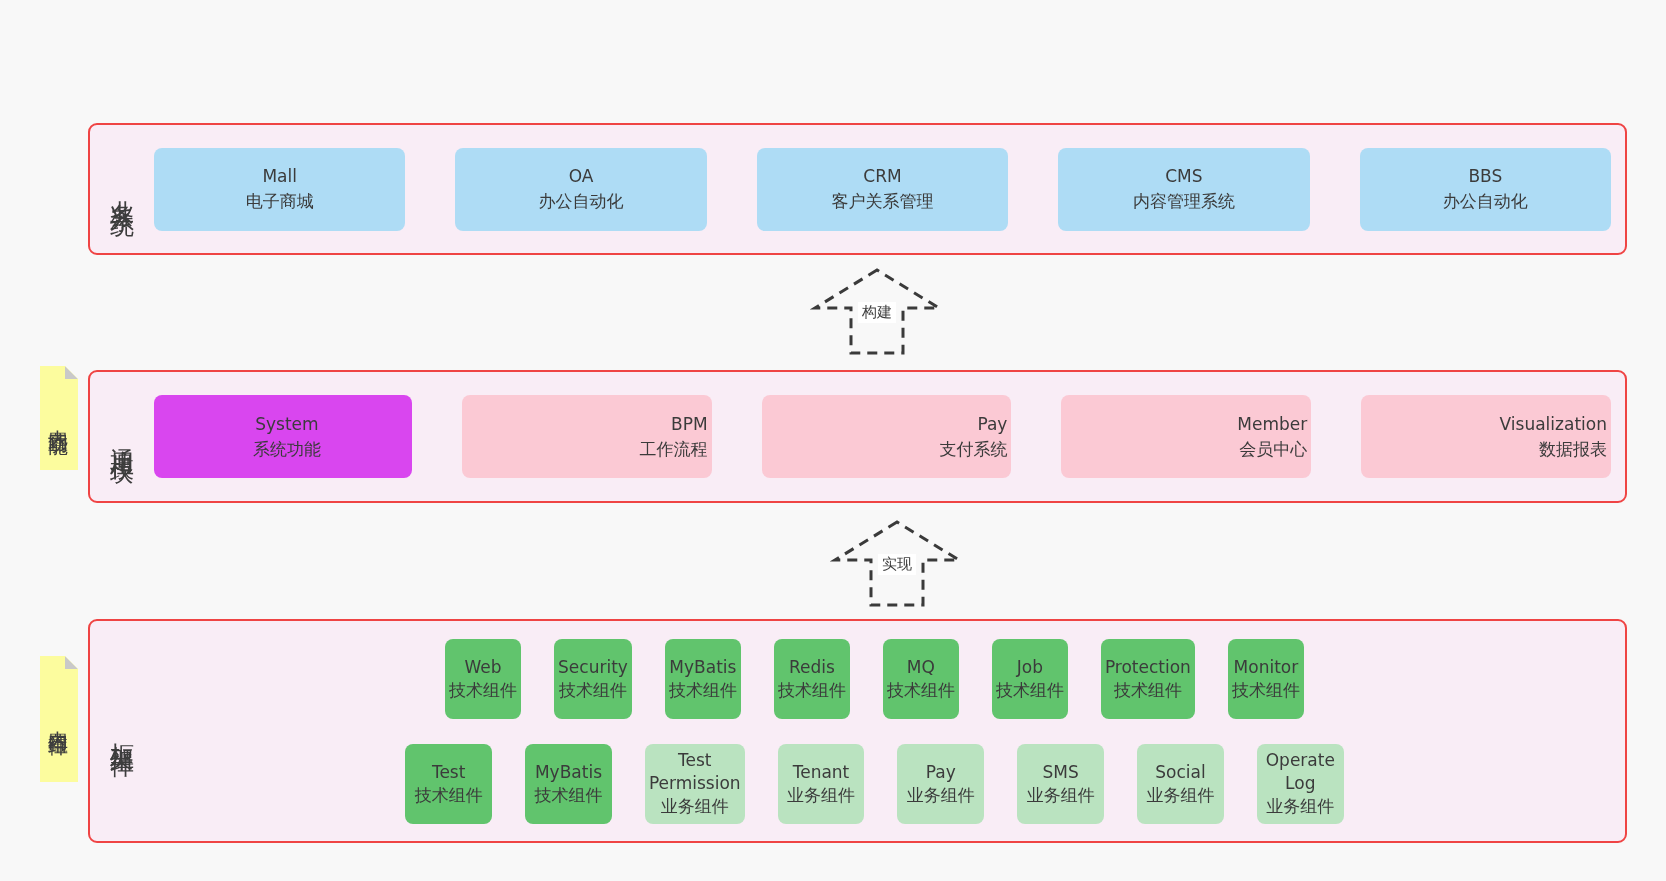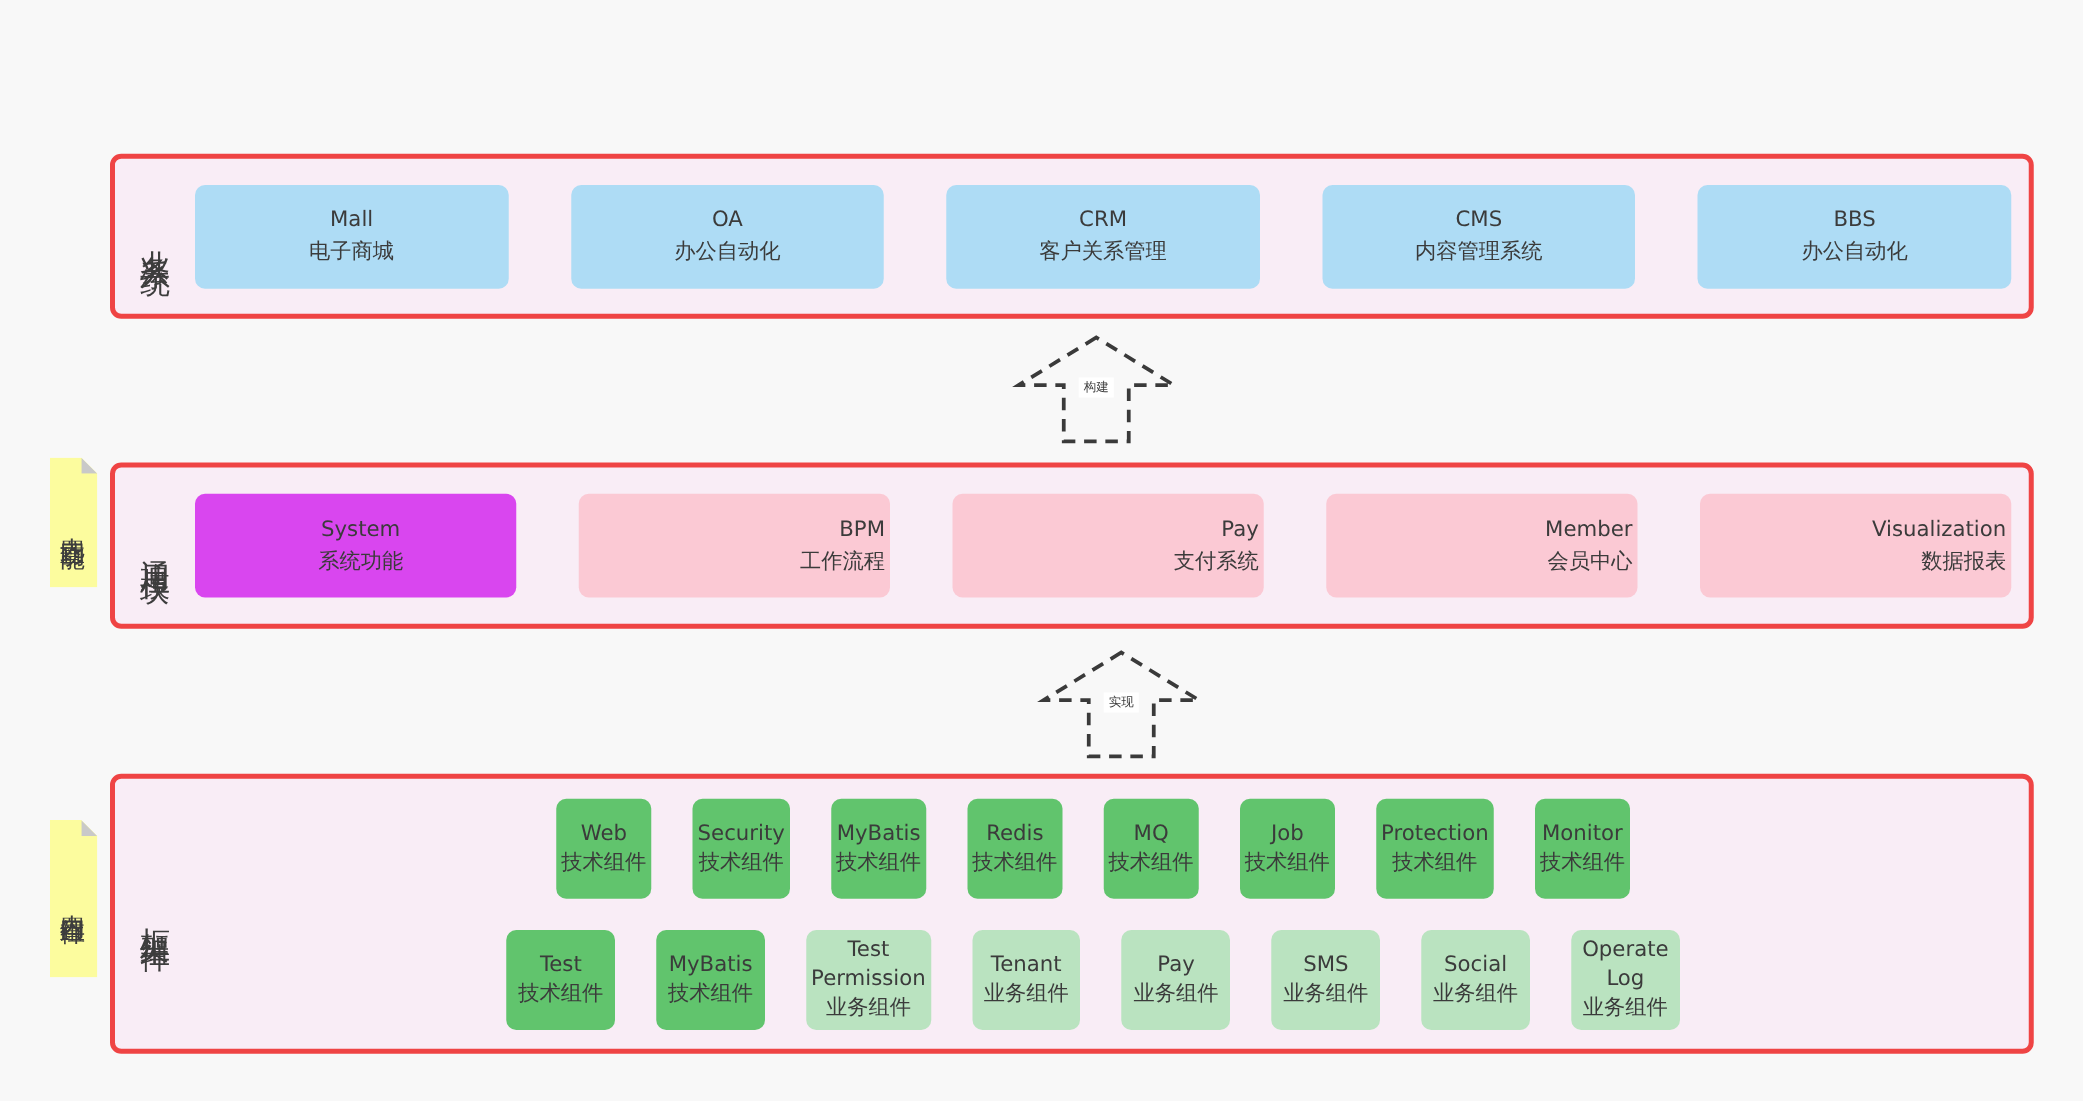--- a/index.html
+++ b/index.html
@@ -9,21 +9,21 @@
     font-family:"DejaVu Sans","Liberation Sans",sans-serif;
     color:#3b3b3b;
     overflow:hidden;
   }
   .stage{position:relative;width:1666px;height:881px;}
 
   
   .layer{
     position:absolute;left:88px;width:1539px;
     background:#f9edf6;
-    border:4px solid #ef4444;border-radius:9px;
+    border:2px solid #ef4444;border-radius:9px;
     box-sizing:border-box;
     display:flex;align-items:center;
   }
   #layer-business{top:123px;height:132px;}
   #layer-modules{top:370px;height:133px;}
   #layer-components{top:619px;height:224px;}
 
   .label-col{flex:0 0 64px;display:flex;justify-content:center;align-items:center;}
   .layer-label{
     writing-mode:vertical-rl;text-orientation:upright;
@@ -67,21 +67,21 @@
   }
 
   
   .arrow{position:absolute;width:140px;height:90px;}
   #arrow-build{left:807px;top:266px;}
   #arrow-implement{left:827px;top:518px;}
   .arrow svg{width:100%;height:100%;display:block;}
   .arrow-label{
     position:absolute;left:50%;top:40%;transform:translateX(-50%);
     background:#ffffff;padding:1px 4px;
-    font-size:10px;color:#3d3d3d;white-space:nowrap;
+    font-size:15px;color:#3d3d3d;white-space:nowrap;
   }
 </style>
 </head>
 <body>
 
 <div class="stage">
 
   <section class="layer" id="layer-business">
     <div class="label-col">
       <span class="layer-label">业务系统</span>

